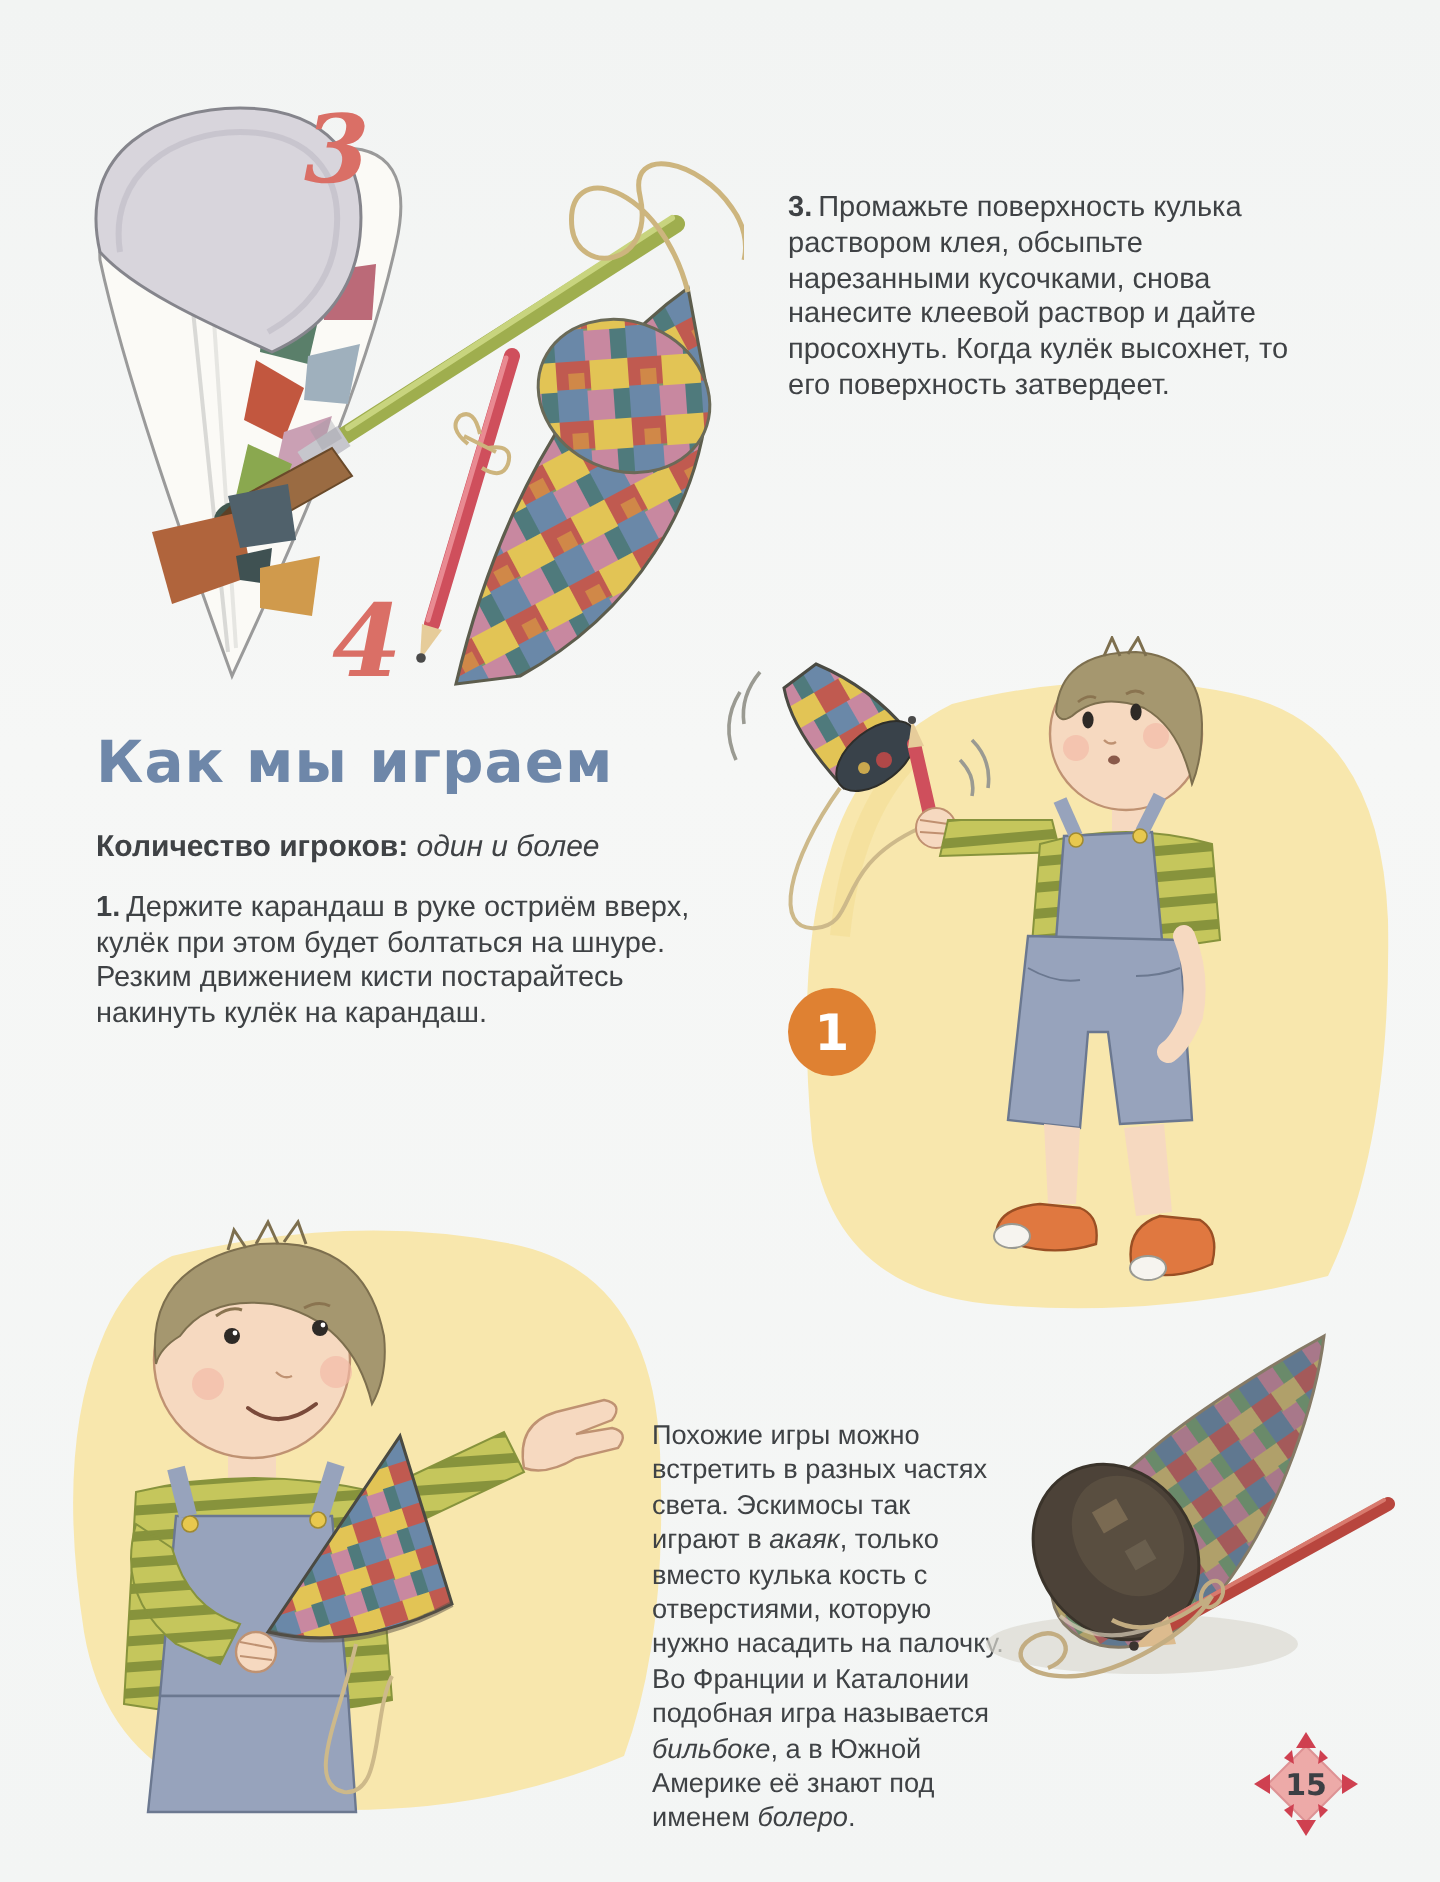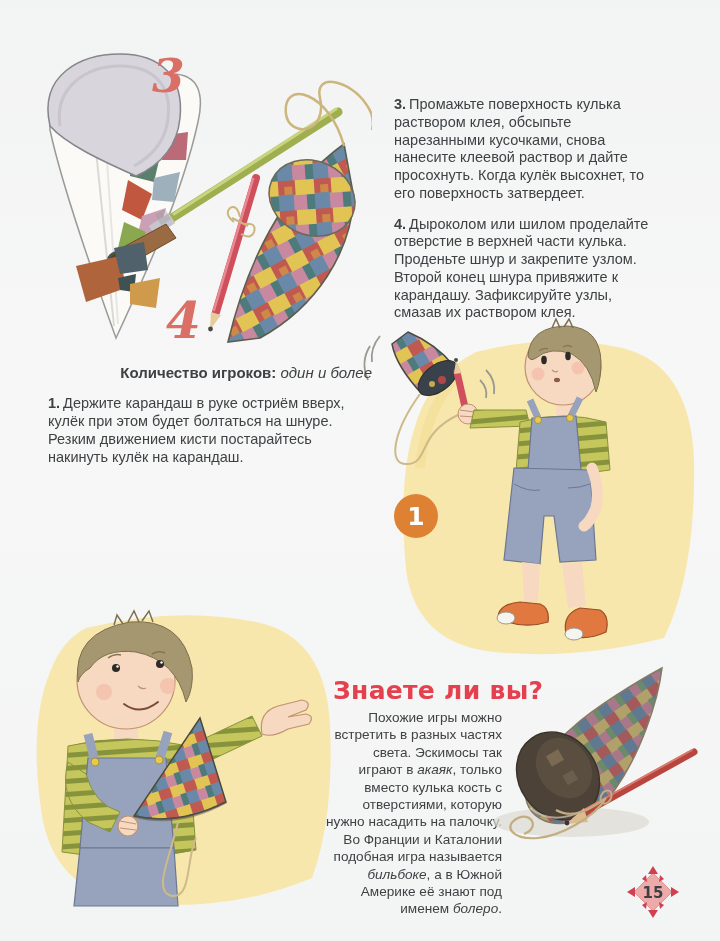--- a/index.html
+++ b/index.html
@@ -11,30 +11,30 @@
   .abs{position:absolute;}
   .body-text{font-size:14.5px; line-height:1.225; color:#3f4245;}
   .body-text p{margin:0 0 13px 0;}
   .step-num{font-weight:bold; margin-right:3px;}
   .col-right{left:378px; top:96px; width:268px;margin-left:16px;}
   .col-left{left:48px; top:364px; width:324px;}
   .play-title{
     font-family:"DejaVu Sans", sans-serif; font-weight:bold;
     font-size:29px; color:#6e87a9; letter-spacing:0.5px; margin:0 0 15px 0;
   }
-  .players-line{font-size:15px; margin:0 0 17px 0;text-align:right;}
+  .players-line{font-size:15px; margin:0 0 17px 0;}
   .players-label{font-weight:bold;}
   .players-value{font-style:italic;}
   .dyk-title{
     left:333px; top:676px; margin:0;
     font-family:"DejaVu Sans", sans-serif; font-weight:bold;
     font-size:25px; color:#e5404e; letter-spacing:0.3px;
   }
   .dyk-text{
-    left:326px; top:709px; width:176px; text-align:right;
+    left:326px; top:709px; width:176px; 
     font-size:13.6px; line-height:1.28; color:#3f4245;
   }
   .dyk-text i{font-style:italic;}
   .numeral{
     font-family:"DejaVu Serif", serif; font-style:italic; font-weight:bold;
     color:#da6f66; line-height:1;
   }
   .numeral-3{left:152px; top:52px; font-size:47px;}
   .numeral-4{left:166px; top:296px; font-size:50px;}
   .badge{
@@ -123,21 +123,20 @@
       <ellipse cx="292" cy="172" rx="44" ry="37" transform="rotate(24 292 172)" fill="url(#pa0)" stroke="#6a6a58" stroke-width="1.5"></ellipse>
       <path d="M324 120 C310 66,262 52,266 88 C269 112,308 108,300 72 C294 46,330 54,346 78 C352 86,354 96,352 104" fill="none" stroke="#cdb57e" stroke-width="2.5"></path>
     </g>
   </svg>
 
   <div class="abs numeral numeral-3">3</div>
   <div class="abs numeral numeral-4">4</div>
 
   <div class="abs body-text col-right">
     <p><span class="step-num">3.</span><span>Промажьте поверхность кулька раствором клея, обсыпьте нарезанными кусочками, снова нанесите клеевой раствор и дайте просохнуть. Когда кулёк высохнет, то его поверхность затвердеет.</span></p>
-    <p><span class="step-num">4.</span><span>Дыроколом или шилом проделайте отверстие в верхней части кулька. Проденьте шнур и закрепите узлом. Второй конец шнура привяжите к карандашу. Зафиксируйте узлы, смазав их раствором клея.</span></p>
   </div>
 
   <svg class="abs" style="left:356px; top:318px;" width="348" height="344" viewBox="0 0 348 344">
     <defs>
       <pattern id="st1" width="40" height="13" patternUnits="userSpaceOnUse" patternTransform="rotate(-5)">
         <rect width="40" height="13" fill="#c5c65c"></rect>
         <rect y="7" width="40" height="5" fill="#87933c"></rect>
       </pattern>
       <pattern id="pa1" width="30" height="25" patternUnits="userSpaceOnUse" patternTransform="rotate(-30)">
         <rect width="30" height="25" fill="#7f9569"></rect>
@@ -198,20 +197,21 @@
       <path d="M210 316 Q206 296 224 290 L244 292 Q254 298 250 314 Q228 324 210 316 Z" fill="#e07840" stroke="#9a4f24" stroke-width="1.2"></path>
       <ellipse cx="218" cy="316" rx="9" ry="6" fill="#f6f4ef" stroke="#9a9a92" stroke-width="1"></ellipse>
       <path d="M236 150 Q244 170 240 190 Q234 204 228 208" fill="none" stroke="#f6d9c0" stroke-width="11" stroke-linecap="round"></path>
     </g>
   </svg>
 
   <div class="abs badge badge-1">1</div>
   <div class="abs badge badge-2">2</div>
 
   <div class="abs body-text col-left">
+    <h1 class="play-title">Как мы играем</h1>
     <p class="players-line">
       <span class="players-label">Количество игроков:</span>
       <span class="players-value">один и более</span>
     </p>
     <p><span class="step-num">1.</span><span>Держите карандаш в руке остриём вверх, кулёк при этом будет болтаться на шнуре. Резким движением кисти постарайтесь накинуть кулёк на карандаш.</span></p>
   </div>
 
   <svg class="abs" style="left:16px; top:606px;" width="330" height="310" viewBox="0 0 330 310">
     <defs>
       <pattern id="st2" width="40" height="13" patternUnits="userSpaceOnUse" patternTransform="rotate(-4)">
@@ -258,21 +258,20 @@
 
     <g>
       <path d="M184 112 L210 196 Q162 220 118 210 Z" fill="url(#pa2)" stroke="#4a4a42" stroke-width="1.5"></path>
       <path d="M118 210 Q162 222 210 196" fill="none" stroke="#5a5248" stroke-width="3" opacity="0.5"></path>
       <path d="M162 216 C154 252,136 286,156 290 C176 292,170 252,180 232" fill="none" stroke="#cdb98a" stroke-width="2"></path>
       <circle cx="112" cy="220" r="10" fill="#f6d9c0" stroke="#bf9272" stroke-width="1.2"></circle>
       <path d="M104 215 l16 3 M104 222 l16 2" stroke="#bf9272" stroke-width="1" fill="none"></path>
     </g>
   </svg>
 
-  <h2 class="abs dyk-title">Знаете ли вы?</h2>
   <div class="abs dyk-text"><span>Похожие игры можно встретить в разных частях света. Эскимосы так играют в </span><i>акаяк</i><span>, только вместо кулька кость с отверстиями, которую нужно насадить на палочку. Во Франции и Каталонии подобная игра называется </span><i>бильбоке</i><span>, а в Южной Америке её знают под именем </span><i>болеро</i><span>.</span></div>
 
   <svg class="abs" style="left:486px; top:640px;" width="234" height="248" viewBox="0 0 234 248">
     <defs>
       <pattern id="pc" width="26" height="22" patternUnits="userSpaceOnUse" patternTransform="rotate(-35)">
         <rect width="26" height="22" fill="#8a8a6e"></rect>
         <rect width="12" height="10" fill="#a45a5a"></rect>
         <rect x="12" width="14" height="11" fill="#b0a06a"></rect>
         <rect y="10" width="11" height="12" fill="#607890"></rect>
         <rect x="11" y="11" width="9" height="11" fill="#a8788a"></rect>

